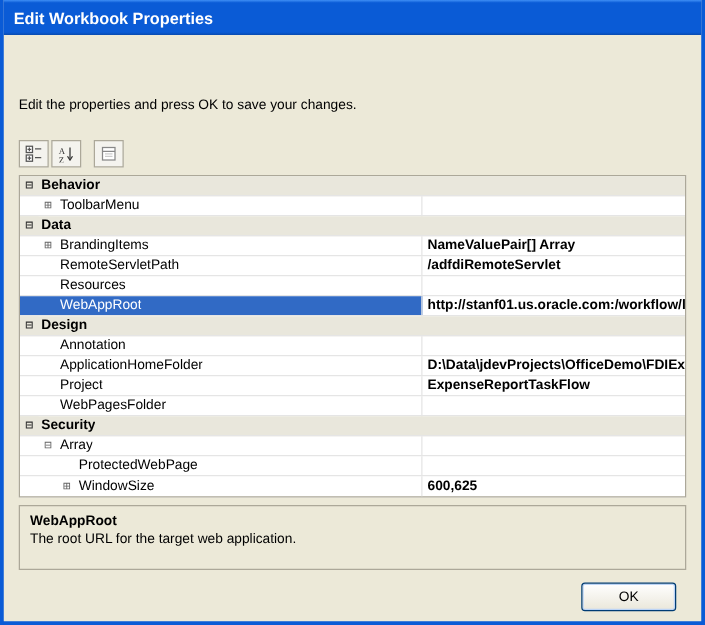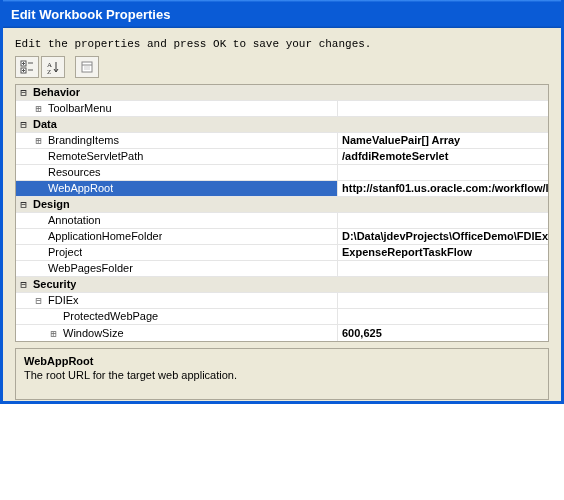--- a/index.html
+++ b/index.html
@@ -1,28 +1,29 @@
 <!DOCTYPE html>
 <html><head>
 <meta charset="utf-8">
 <style>
   * { box-sizing: border-box; margin: 0; padding: 0; }
   body { font-family: Tahoma, Arial, sans-serif; font-size: 11px; background: #fff; }
   .window {
-    width: 564px; height: 404px; border: 3px solid #0a5bd6;
+    width: 564px; height: 500px; border: 3px solid #0a5bd6;
     border-top: none; background: #ece9d8; display: flex; flex-direction: column;
     position: relative;
+    gap: 40px;
   }
   .titlebar {
     background: linear-gradient(to bottom,#3f8ff5 0%,#0a5bd6 8%,#0a5bd6 92%,#084bb0 100%);
     height: 28px; display: flex; align-items: center; padding: 0 8px;
   }
   .titlebar-text { color: #fff; font-weight: bold; font-size: 13px; }
   .content { padding: 10px 12px 0 12px; flex: 1; display: flex; flex-direction: column; overflow: hidden; }
-  .hint { color: #000; margin-bottom: 6px; font-size: 11px; font-family: Liberation Mono, monospace; }
+  .hint { color: #000; margin-bottom: 22px; font-size: 11px; }
   .toolbar { display: flex; gap: 2px; margin-bottom: 6px; }
   .tbtn { width: 24px; height: 22px; border: 1px solid #aca899; background: #f4f3ee; display:flex;align-items:center;justify-content:center; cursor:pointer;}
   .tbtn svg { display:block; }
   .grid { border: 1px solid #aca899; background: #fff; flex: 0 0 auto; }
   .row { display: flex; border-bottom: 1px solid #e5e5e5; height: 16px; line-height: 15px; }
   .row:last-child { border-bottom: none; }
   .cell-l { width: 322px; display: flex; align-items: center; border-right: 1px solid #e5e5e5; overflow: hidden; white-space: nowrap; }
   .cell-r { flex: 1; padding-left: 4px; display:flex; align-items:center; overflow:hidden; white-space:nowrap;text-align:center;}
   .cat { background: #e9e7dc; font-weight: bold; }
   .cat .cell-l { border-right: 1px solid #e9e7dc; }
@@ -32,21 +33,21 @@
   .pad2 { width: 30px; flex-shrink:0;}
   .name { padding-left: 2px; overflow:hidden; text-overflow:clip;}
   .sel .cell-l { background: #316ac5; color: #fff; }
   .dim .name { color: #a9a9a9; }
   .dim .cell-r { color: #a9a9a9; }
   .spacer { flex: 1; }
   .descbox { border: 1px solid #aca899; background: #ece9d8; padding: 6px 8px 18px 8px; margin-top:6px;}
   .desc-t { font-weight: bold; margin-bottom: 2px;}
   .btnbar { display:flex; justify-content:flex-end; padding: 10px 8px 10px 0; }
   .btn { min-width: 76px; height: 23px; border: 1px solid #003c74; border-radius: 3px;
-    background: linear-gradient(to bottom,#fff,#eae7da); font-family:Liberation Mono, monospace; font-size:11px; cursor:pointer;
+    background: linear-gradient(to bottom,#fff,#eae7da); font-family:Liberation Sans, sans-serif; font-size:11px; cursor:pointer;
     box-shadow: 0 0 0 1px #bcd4f6 inset;}
 </style>
 </head>
 <body>
 
 <div class="window">
   <div class="titlebar">
     <span class="titlebar-text">Edit Workbook Properties</span>
   </div>
   <div class="content">
@@ -179,21 +180,21 @@
         <div class="cell-l">
             <span class="exp cat">⊟</span>
             <span class="name">Security</span>
           </div>
           <div class="cell-r"></div>
       </div>
       <div class="row">
         <div class="cell-l">
             <span class="pad1"></span>
             <span class="exp">⊟</span>
-            <span class="name">FDIEx</span>
+            <span class="name">Array</span>
           </div>
         <div class="cell-r"></div>
       </div>
       <div class="row">
         <div class="cell-l">
             <span class="pad2"></span>
             <span class="pad1"></span>
             <span class="name">ProtectedWebPage</span>
           </div>
       </div>

